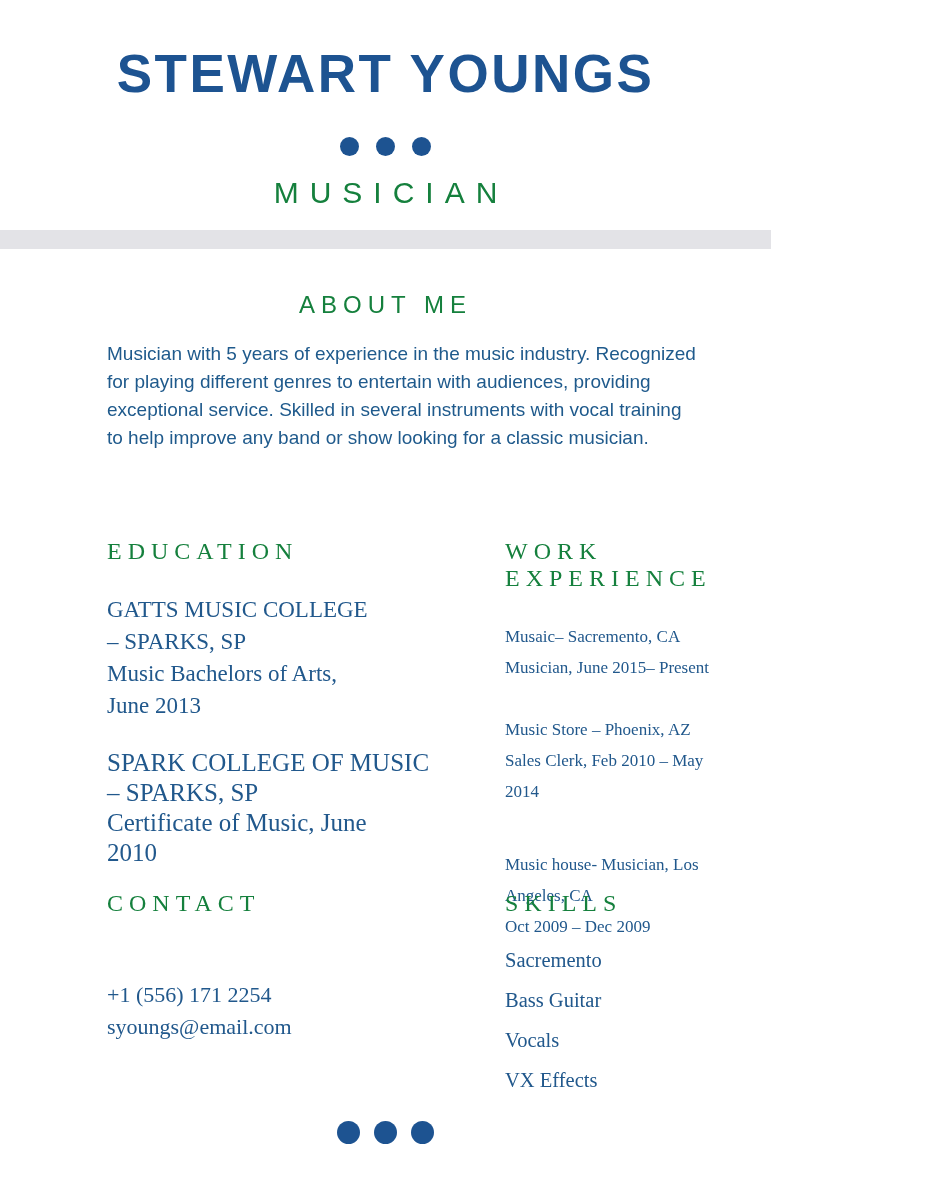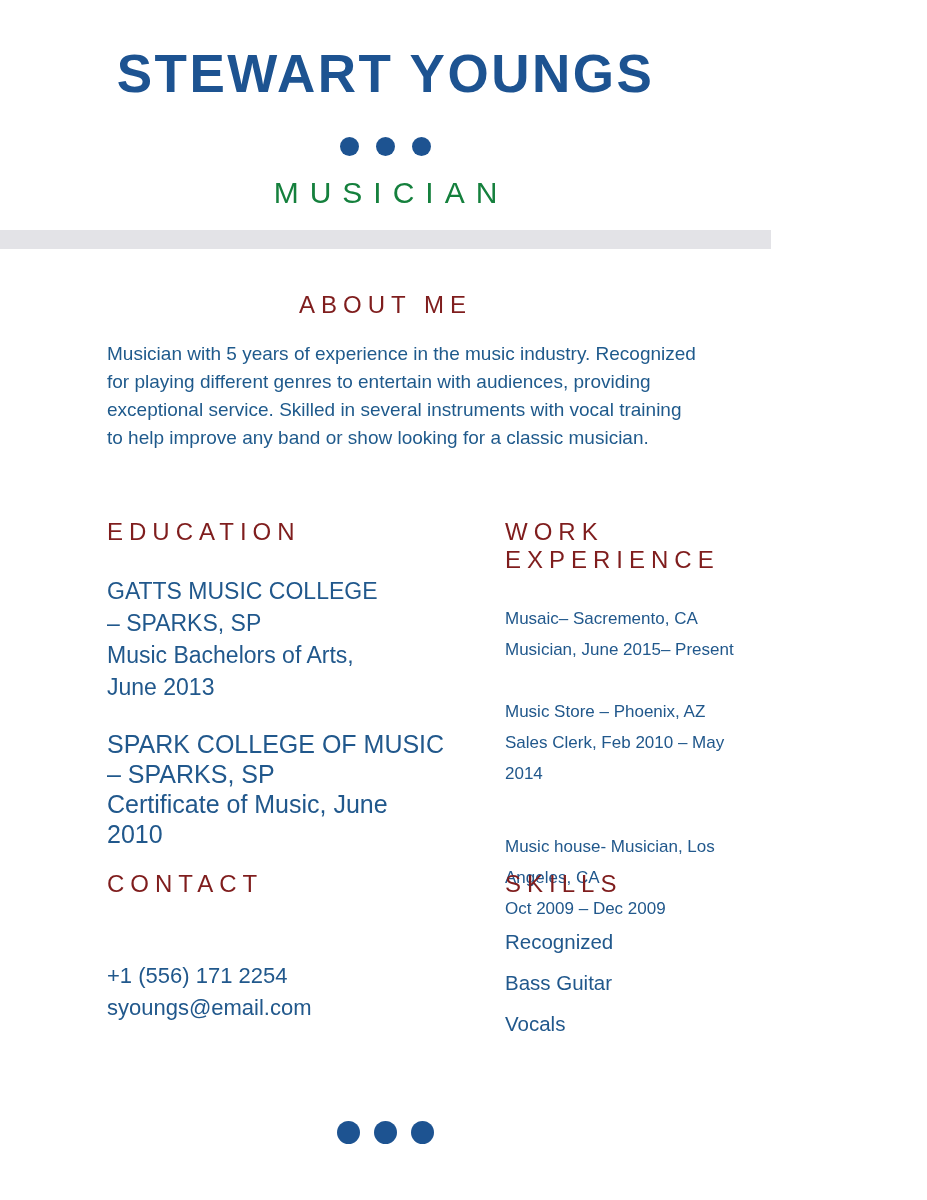--- a/index.html
+++ b/index.html
@@ -44,42 +44,43 @@
   .divider {
     margin-top: 20px;
     width: 100%; height: 19px;
     background: #e3e3e7;
   }
   
   .section-heading {
     font-size: 24px;
     font-weight: 400;
     letter-spacing: 6px;
-    color: #7f1d1d;
+    color: #15803d;
   }
   .centered { text-align: center; }
   
   .about { margin-top: 42px; }
   .about-text {
     margin-top: 21px;
     margin-left: 107px;
     width: 795px;
     font-size: 19px;
     line-height: 28px;
     color: #1f5a8c;
     white-space: pre-line;
   }
   
   .columns {
-    margin-top: 66px;
+    margin-top: 86px;
     padding-left: 107px;
     padding-right: 36px;
     display: grid;
     grid-template-columns: 398px 1fr;
     grid-template-rows: 352px auto;
+    font-family: Liberation Serif, serif;
   }
   .entry {
     color: #21588c;
     white-space: pre-line;
   }
   .edu-entry-primary {
     margin-top: 29px;
     font-size: 23px;
     line-height: 32px;
   }
@@ -172,23 +173,24 @@
       <div class="section-heading">CONTACT</div>
       <div class="contact-block">
         <div>+1 (556) 171 2254</div>
         <div>syoungs@email.com</div>
       </div>
     </div>
 
     <div>
       <div class="section-heading">SKILLS</div>
       <ul class="skills-list">
-        <li>Recognized</li>
+        <li>Sacremento</li>
         <li>Bass Guitar</li>
         <li>Vocals</li>
+        <li>VX Effects</li>
       </ul>
     </div>
 
   </div>
 
   <div class="footer-dots">
     <span class="dot"></span>
     <span class="dot"></span>
     <span class="dot"></span>
   </div>

